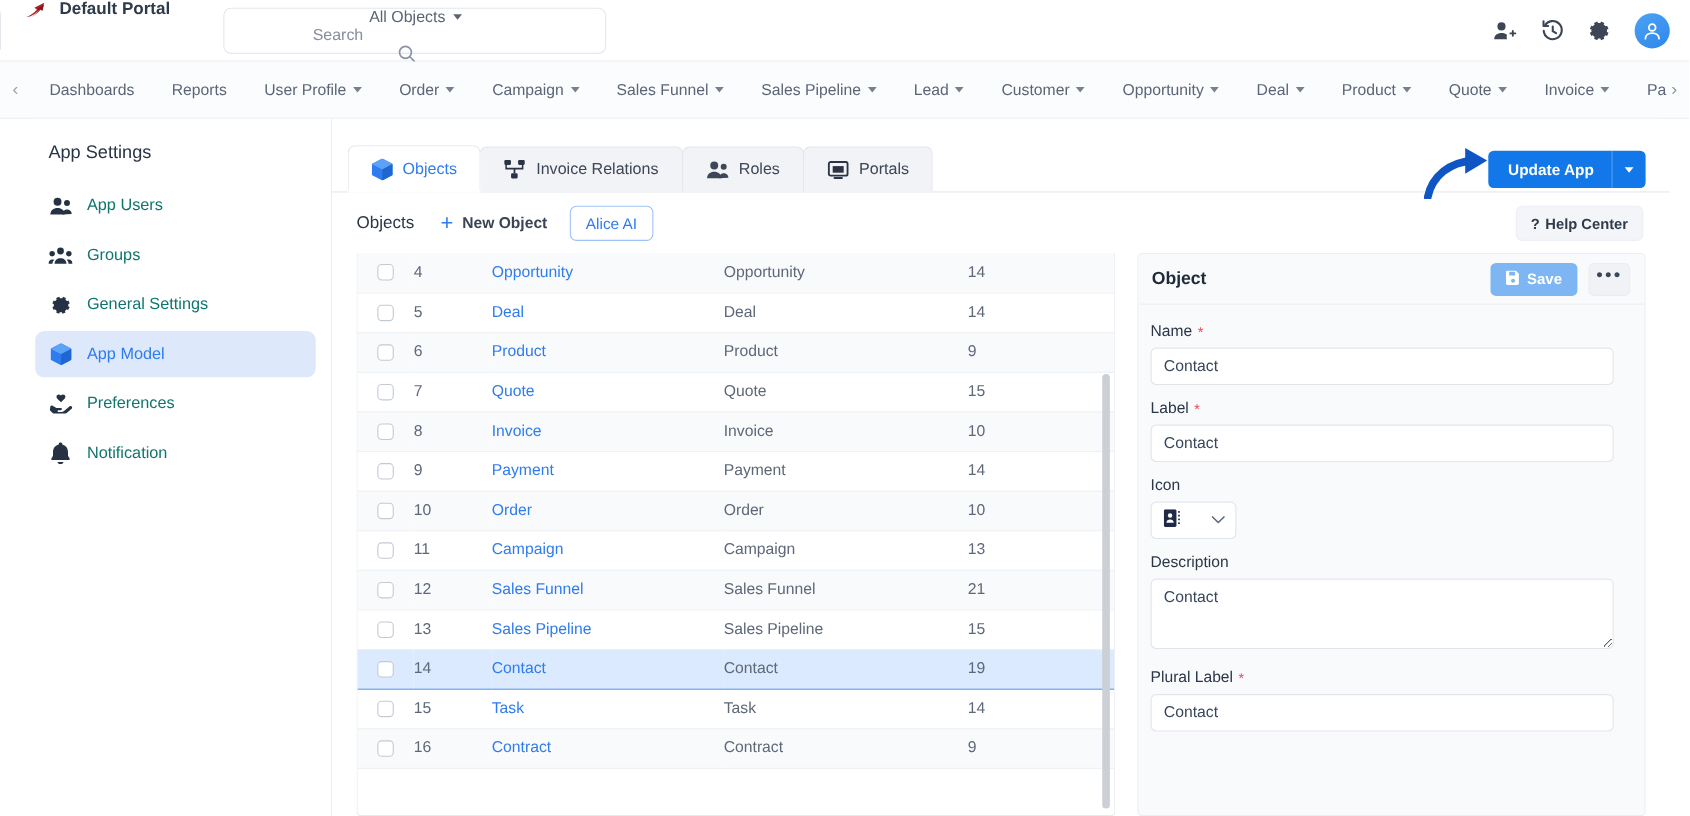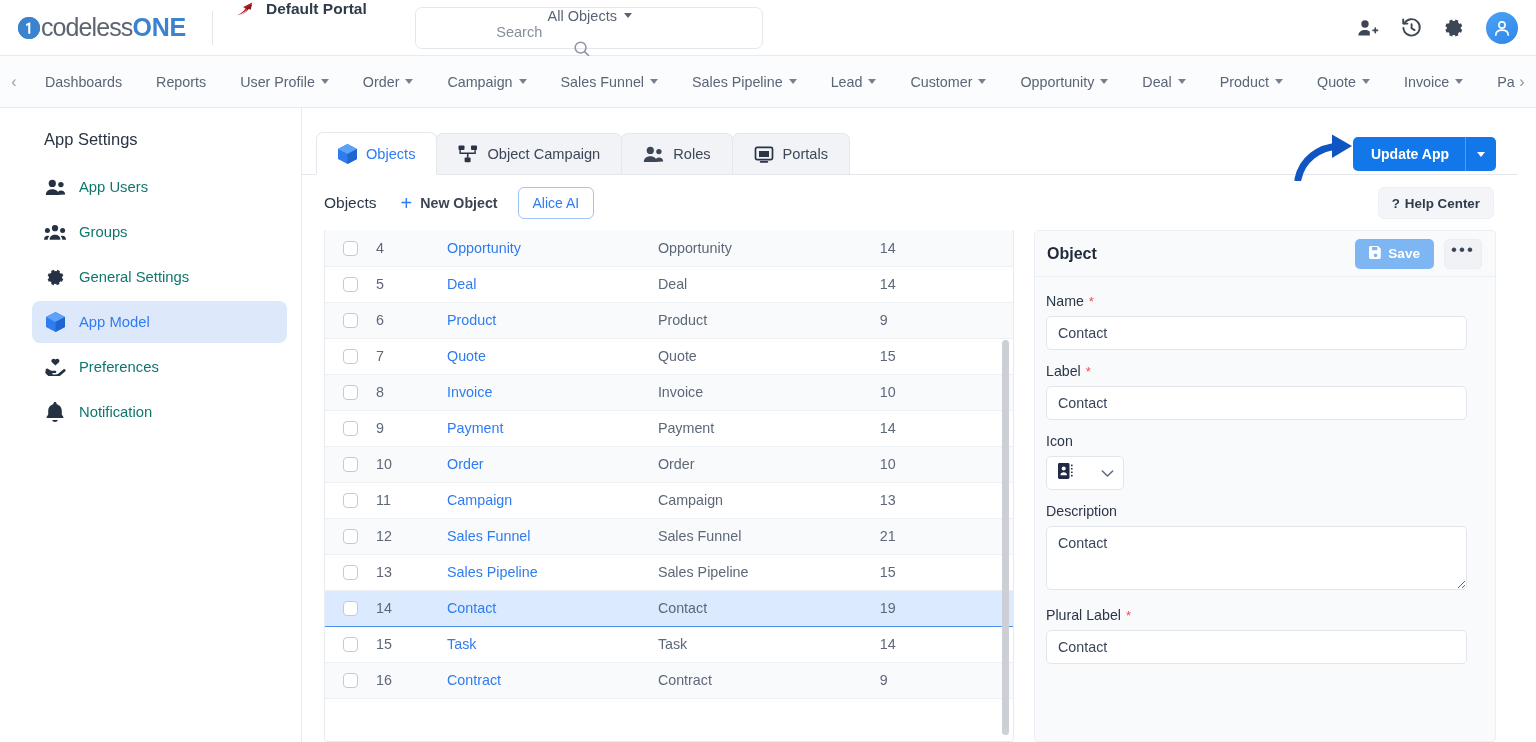--- a/index.html
+++ b/index.html
@@ -351,29 +351,20 @@
     font-family: "Liberation Sans", sans-serif;
     outline: none;
   }
 </style>
 </head>
 <body>
 
 <div class="window">
 
   <div class="topbar">
-    <div class="logo-wrap">
-      <span class="logo-mark">
-        <svg width="22" height="22" viewBox="0 0 22 22">
-            <circle cx="11" cy="11" r="11" fill="#3b82cf"></circle>
-            <path d="M12.3 5.4v11.3h-2.1V8.1l-2.1 1.1V7.1l3.1-1.7z" fill="#ffffff"></path>
-          </svg>
-      </span>
-      <span class="logo-text"><span class="a">codeless</span><span class="b">ONE</span></span>
-    </div>
 
     <div class="vdiv"></div>
 
     <div class="portal">
       <span>
         <svg width="22" height="18" viewBox="0 0 22 18">
           <path d="M1 15.5c3.5-1.2 7-3.6 9.6-6.8L8.2 7l9-4.6-2 7.3-2.2-1.6C10.6 11.7 6.3 14.9 1 15.5z" fill="#b01f24"></path>
           <path d="M3 16.4c4-1.2 8.2-4 11-7.7l1.6 1.1 1.4-5.4-6.3 3.4 1.5 1.1C10.6 12.3 6.9 15.1 3 16.4z" fill="#8c171b"></path>
         </svg>
       </span>
@@ -578,21 +569,21 @@
                 <span style="display: flex;">
                   <svg width="20" height="18" viewBox="0 0 20 18" fill="#2a3446">
                     <rect x="0.5" y="0.5" width="6" height="4.4" rx="1"></rect>
                     <rect x="13" y="0.5" width="6" height="4.4" rx="1"></rect>
                     <rect x="6.6" y="12.6" width="6" height="4.6" rx="1"></rect>
                     <path d="M3.2 5.2v2.6h12.6V5.2h1.6v4.2H3.2z" opacity="0"></path>
                     <path d="M2.8 5v2.6h13.6V5h1.4v4H1.4V5z"></path>
                     <path d="M8.9 8.4h1.6v4.4H8.9z"></path>
                   </svg>
                 </span>
-                <span>Object Campaign</span>
+                <span>Invoice Relations</span>
               </div>
               <div class="tab">
                 <span style="display: flex;">
                   <svg width="21" height="17" viewBox="0 0 21 17" fill="currentColor">
                     <circle cx="7.3" cy="4.4" r="3.6"></circle>
                     <path d="M.8 16c0-3.7 2.9-5.8 6.5-5.8S13.8 12.3 13.8 16z"></path>
                     <circle cx="15.9" cy="5.6" r="2.7"></circle>
                     <path d="M11.8 16c0-2.8 1.9-4.5 4.3-4.5 2.2 0 4 1.4 4.1 4z"></path>
                   </svg>
                 </span>

